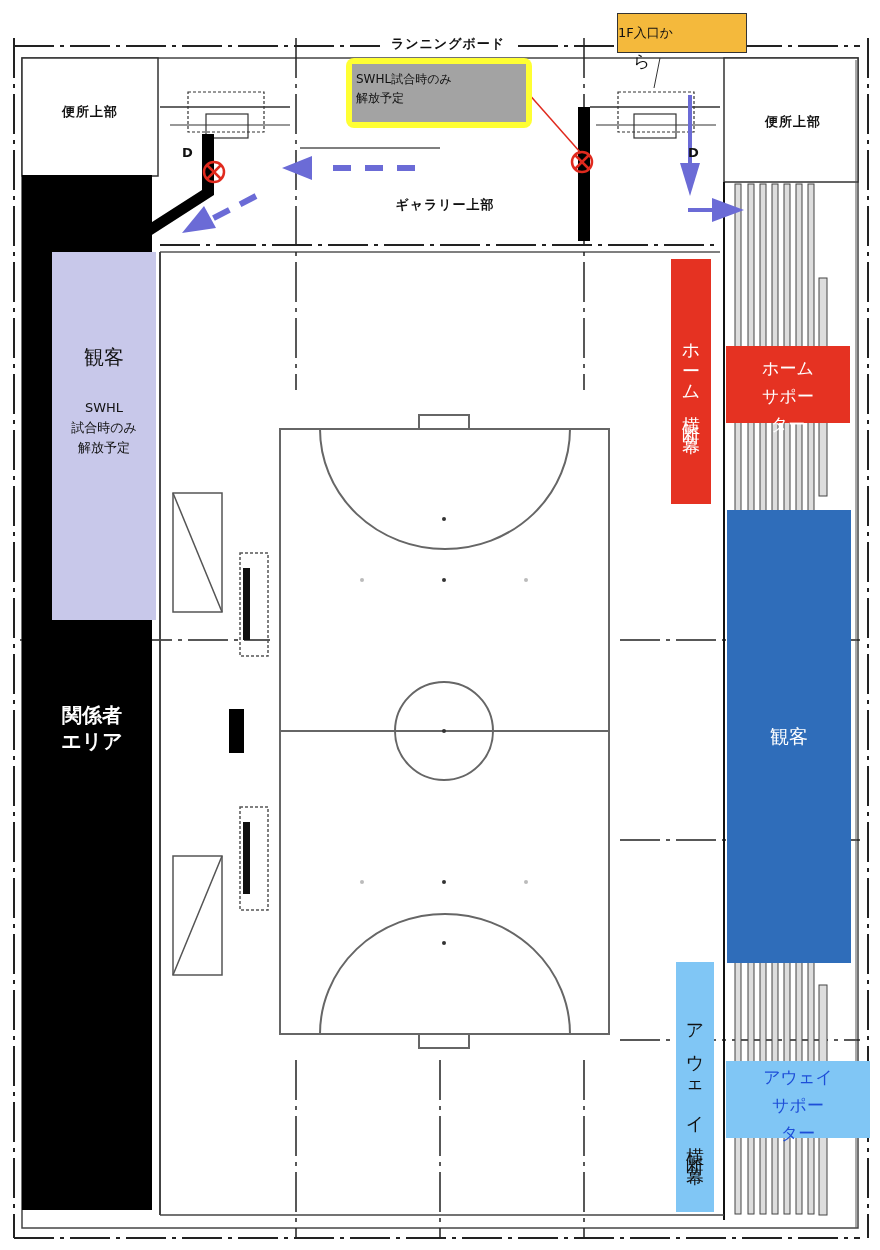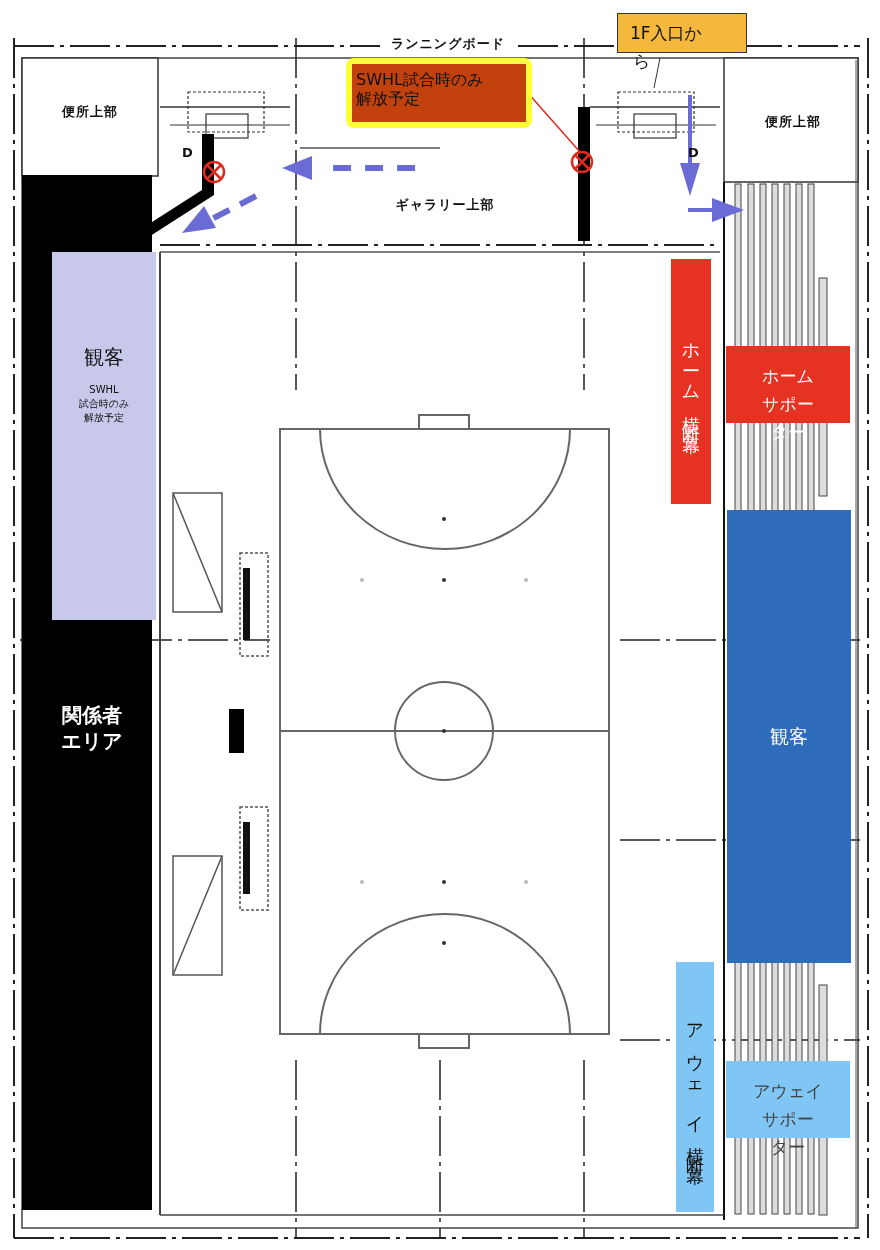--- a/index.html
+++ b/index.html
@@ -5,37 +5,37 @@
   html, body { margin: 0; padding: 0; background: #ffffff; }
   body { width: 880px; height: 1250px; position: relative; overflow: hidden;
          font-family: "DejaVu Sans", "Liberation Sans", sans-serif; }
   .abs { position: absolute; box-sizing: border-box; }
   svg.plan { position: absolute; left: 0; top: 0; }
   .label { position: absolute; box-sizing: border-box; display: flex;
            align-items: center; justify-content: center; text-align: center; }
   .vtext { writing-mode: vertical-rl; text-orientation: upright; letter-spacing: 10px; }
   .callout-swhl { left: 346px; top: 58px; width: 186px; height: 70px;
                   background: #ffff33; border-radius: 8px; padding: 6px; }
-  .callout-swhl .inner { width: 100%; height: 100%; background: #c2410c;
-                  font-size: 16px; line-height: 19px; color: #111; text-align: left;
+  .callout-swhl .inner { width: 100%; height: 100%; background: #a3a3a3;
+                  font-size: 12px; line-height: 19px; color: #111; text-align: left;
                   padding: 6px 4px; box-sizing: border-box; white-space: pre-line; }
   .callout-entrance { left: 617px; top: 13px; width: 130px; height: 40px;
-                  background: #f4b93c; border: 1px solid #333; font-size: 17px;
-                  color: #111; justify-content: flex-start; padding-left: 12px; }
+                  background: #f4b93c; border: 1px solid #333; font-size: 13px;
+                  color: #111; justify-content: flex-start; padding-left: 0; }
   .overflow-text { left: 633px; top: 50px; font-size: 17px; color: #111; }
   .room-label { font-size: 13px; color: #111; font-weight: bold; letter-spacing: 1px; }
   .staff-area { left: 22px; top: 175px; width: 130px; height: 1035px; background: #000; }
   .left-spectators { left: 52px; top: 252px; width: 104px; height: 368px; background: #c8c8ea; flex-direction: column; justify-content: flex-start; }
   .left-spectators .main { margin-top: 92px; font-size: 20px; color: #111; }
-  .left-spectators .sub { margin-top: 12px; font-size: 10px; line-height: 14px; color: #111; white-space: pre-line; }
+  .left-spectators .sub { margin-top: 27px; font-size: 13px; line-height: 20px; color: #111; white-space: pre-line; }
   .home-banner { left: 671px; top: 259px; width: 40px; height: 245px; background: #e53222; color: #fff; font-size: 18px; }
-  .home-supporters { left: 726px; top: 346px; width: 124px; height: 77px; background: #e53222; color: #fff; font-size: 17px; line-height: 28px; white-space: pre-line; align-items: flex-start; padding-top: 16px; }
+  .home-supporters { left: 726px; top: 346px; width: 124px; height: 77px; background: #e53222; color: #fff; font-size: 17px; line-height: 28px; white-space: pre-line; align-items: flex-start; padding-top: 8px; }
   .spectators-right { left: 727px; top: 510px; width: 124px; height: 453px; background: #2f6dba; color: #fff; font-size: 19px; }
   .away-banner { left: 676px; top: 962px; width: 38px; height: 250px; background: #80c6f5; color: #111; font-size: 18px; }
-  .away-supporters { left: 726px; top: 1061px; width: 124px; height: 77px; background: #80c6f5; color: #404040; font-size: 17px; line-height: 28px; white-space: pre-line; align-items: flex-start; padding-top: 16px; }
+  .away-supporters { left: 726px; top: 1061px; width: 144px; height: 77px; background: #80c6f5; color: #1d4ed8; font-size: 17px; line-height: 28px; white-space: pre-line; align-items: flex-start; padding-top: 2px; }
 </style>
 </head>
 <body>
 
 <svg class="plan" width="880" height="1250">
 
   <g stroke="#222" stroke-width="2" fill="none">
     <path d="M14 46 L860 46" stroke-dasharray="40 6 4 6"></path>
     <path d="M14 1238 L860 1238" stroke-dasharray="40 6 4 6"></path>
     <path d="M14 38 L14 1238" stroke-dasharray="40 6 4 6"></path>

